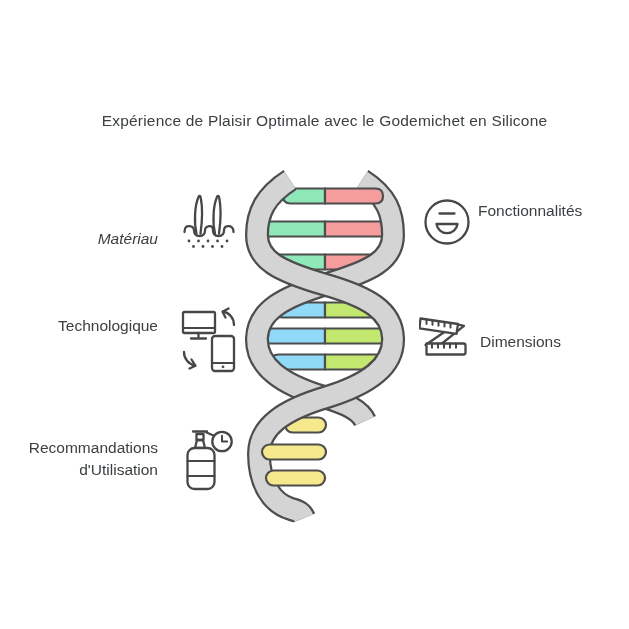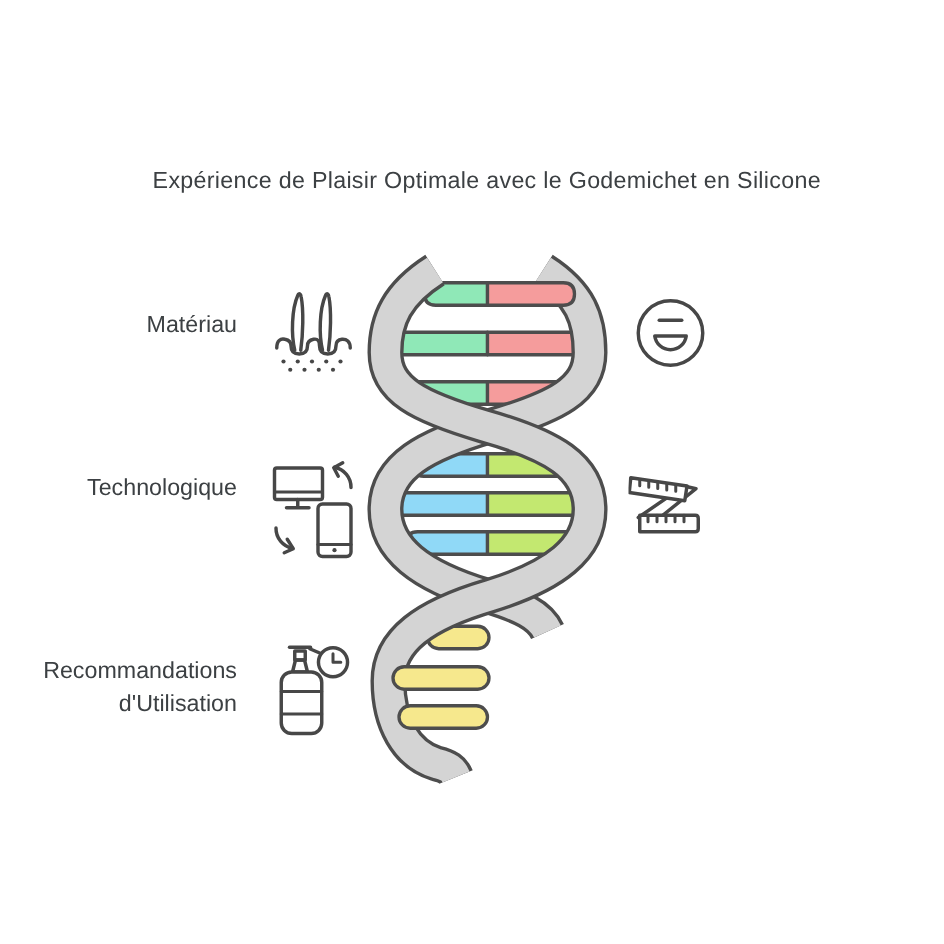--- a/index.html
+++ b/index.html
@@ -48,41 +48,42 @@
     <path class="strand" stroke-width="24" d="M 45,22 C 20,38 12,55 12,77 C 12,102 34,113 78,126 C 124,139 147,153 148,180 C 149,208 124,226 82,239 C 38,252 14,269 14,296 C 14,324 26,345 46,351 C 54,353 57,355 59,360" stroke="#4d4d4d"></path>
     <path class="strand" stroke-width="19.5" d="M 45,22 C 20,38 12,55 12,77 C 12,102 34,113 78,126 C 124,139 147,153 148,180 C 149,208 124,226 82,239 C 38,252 14,269 14,296 C 14,324 26,345 46,351 C 54,353 57,355 59,360" stroke="#d4d4d4"></path>
 
     <g>
       <path class="rung" d="M 80 30.5 H 130.5 Q 138 30.5 138 38 Q 138 45.5 130.5 45.5 H 80 Z" fill="#f59c9c"></path>
       <rect class="rung" x="17" y="286.5" width="64" height="15" rx="7.5" fill="#f6e88d"></rect>
       <rect class="rung" x="21" y="312.5" width="59" height="15" rx="7.5" fill="#f6e88d"></rect>
     </g>
   </svg>
 
-  <div class="lbl r" style="right:456px;top:206px;">
+  <div class="lbl r" style="right:456px;top:228px;font-style:italic;">
     <span>Matériau</span>
   </div>
   <svg class="icon" style="left:182px;top:191px;" width="54" height="58" viewBox="0 0 54 58" aria-hidden="true">
     <path class="s" d="M 14.5,42.5 C 12,32 12.5,15 16.5,6 C 17.5,4 18.5,5 18.8,7 C 20.5,16 20,32 18.5,42.5"></path>
     <path class="s" d="M 33,42.5 C 30.5,32 31,15 35,6 C 36,4 37,5 37.3,7 C 39,16 38.5,32 37,42.5"></path>
     <path class="s" d="M 2.5,41 C 2.5,36 5,34.5 8,35.2 C 11,35.8 12,37 12,39.5 C 12,43.5 14.5,45 17.5,45 C 20.5,45 23,43.5 23,39.5 C 23,37 24,35.8 27,35.2 C 30,34.6 31,36.5 31,39.5 C 31,43.5 33.5,45 36.5,45 C 39.5,45 42,43.5 42,39.5 C 42,37 43,35.5 46,35.2 C 49,35 51.5,36.5 51.5,41"></path>
     <g>
       <circle class="dot" cx="7" cy="50" r="1.4"></circle>
         <circle class="dot" cx="16.5" cy="50" r="1.4"></circle>
       <circle class="dot" cx="26" cy="50" r="1.4"></circle>
         <circle class="dot" cx="35.5" cy="50" r="1.4"></circle>
       <circle class="dot" cx="45" cy="50" r="1.4"></circle>
       <circle class="dot" cx="11.5" cy="55.5" r="1.4"></circle>
         <circle class="dot" cx="21" cy="55.5" r="1.4"></circle>
       <circle class="dot" cx="30.5" cy="55.5" r="1.4"></circle>
         <circle class="dot" cx="40" cy="55.5" r="1.4"></circle>
     </g>
   </svg>
 
   <div class="lbl" style="left:478px;top:200px;">
+    <div>Fonctionnalités</div>
   </div>
   <svg class="icon" style="left:423px;top:198px;" width="48" height="48" viewBox="0 0 48 48" aria-hidden="true">
     <circle class="s" cx="24" cy="24" r="21.5"></circle>
     <path class="s" d="M 16.5,15.5 H 31.5"></path>
     <path class="sf" d="M 13.5,26 A 10.6,10.6 0 0 0 34.5,26 Z"></path>
   </svg>
 
   <div class="lbl r" style="right:456px;top:315px;">
     <div>Technologique</div>
   </div>
@@ -95,20 +96,23 @@
     <path class="s thin" d="M 31,58 H 53"></path>
     <circle class="dot" cx="42" cy="61.8" r="1.4"></circle>
     <g>
       <path class="s" d="M 53,20 A 13.5,13.5 0 0 0 42,6.5"></path>
       <path class="s" d="M 47.5,3.5 L 41.5,6.8 L 44.5,12.5"></path>
       <path class="s" d="M 3,47 A 13.5,13.5 0 0 0 14,60.5"></path>
       <path class="s" d="M 10.5,54.5 L 14.5,60.8 L 8.5,63.5"></path>
     </g>
   </svg>
 
+  <div class="lbl" style="left:480px;top:331px;">
+    <span>Dimensions</span>
+  </div>
   <svg class="icon" style="left:419px;top:314px;" width="50" height="48" viewBox="0 0 50 48" aria-hidden="true">
     <path class="sf" d="M 37,10 L 45,11.8 L 13.5,37 L 6.5,31 Z"></path>
     <path class="sf" d="M 1.5,4.5 L 39,10 L 37.5,19.8 L 0.5,14.3 Z"></path>
     <path class="s thin" d="M 7.5,5.6 V 9.9 M 13.5,6.5 V 10.8 M 19.5,7.4 V 11.7 M 25.5,8.3 V 12.6 M 31.5,9.2 V 13.5"></path>
     <path class="sf" d="M 7.5,29.5 H 44.5 Q 46.5,29.5 46.5,31.5 V 38.5 Q 46.5,40.5 44.5,40.5 H 7.5 Z"></path>
     <path class="s thin" d="M 13,29.5 V 33.8 M 19,29.5 V 33.8 M 25,29.5 V 33.8 M 31,29.5 V 33.8 M 37,29.5 V 33.8"></path>
   </svg>
 
   <div class="lbl r" style="right:456px;top:437px;">
     <div>Recommandations</div>

